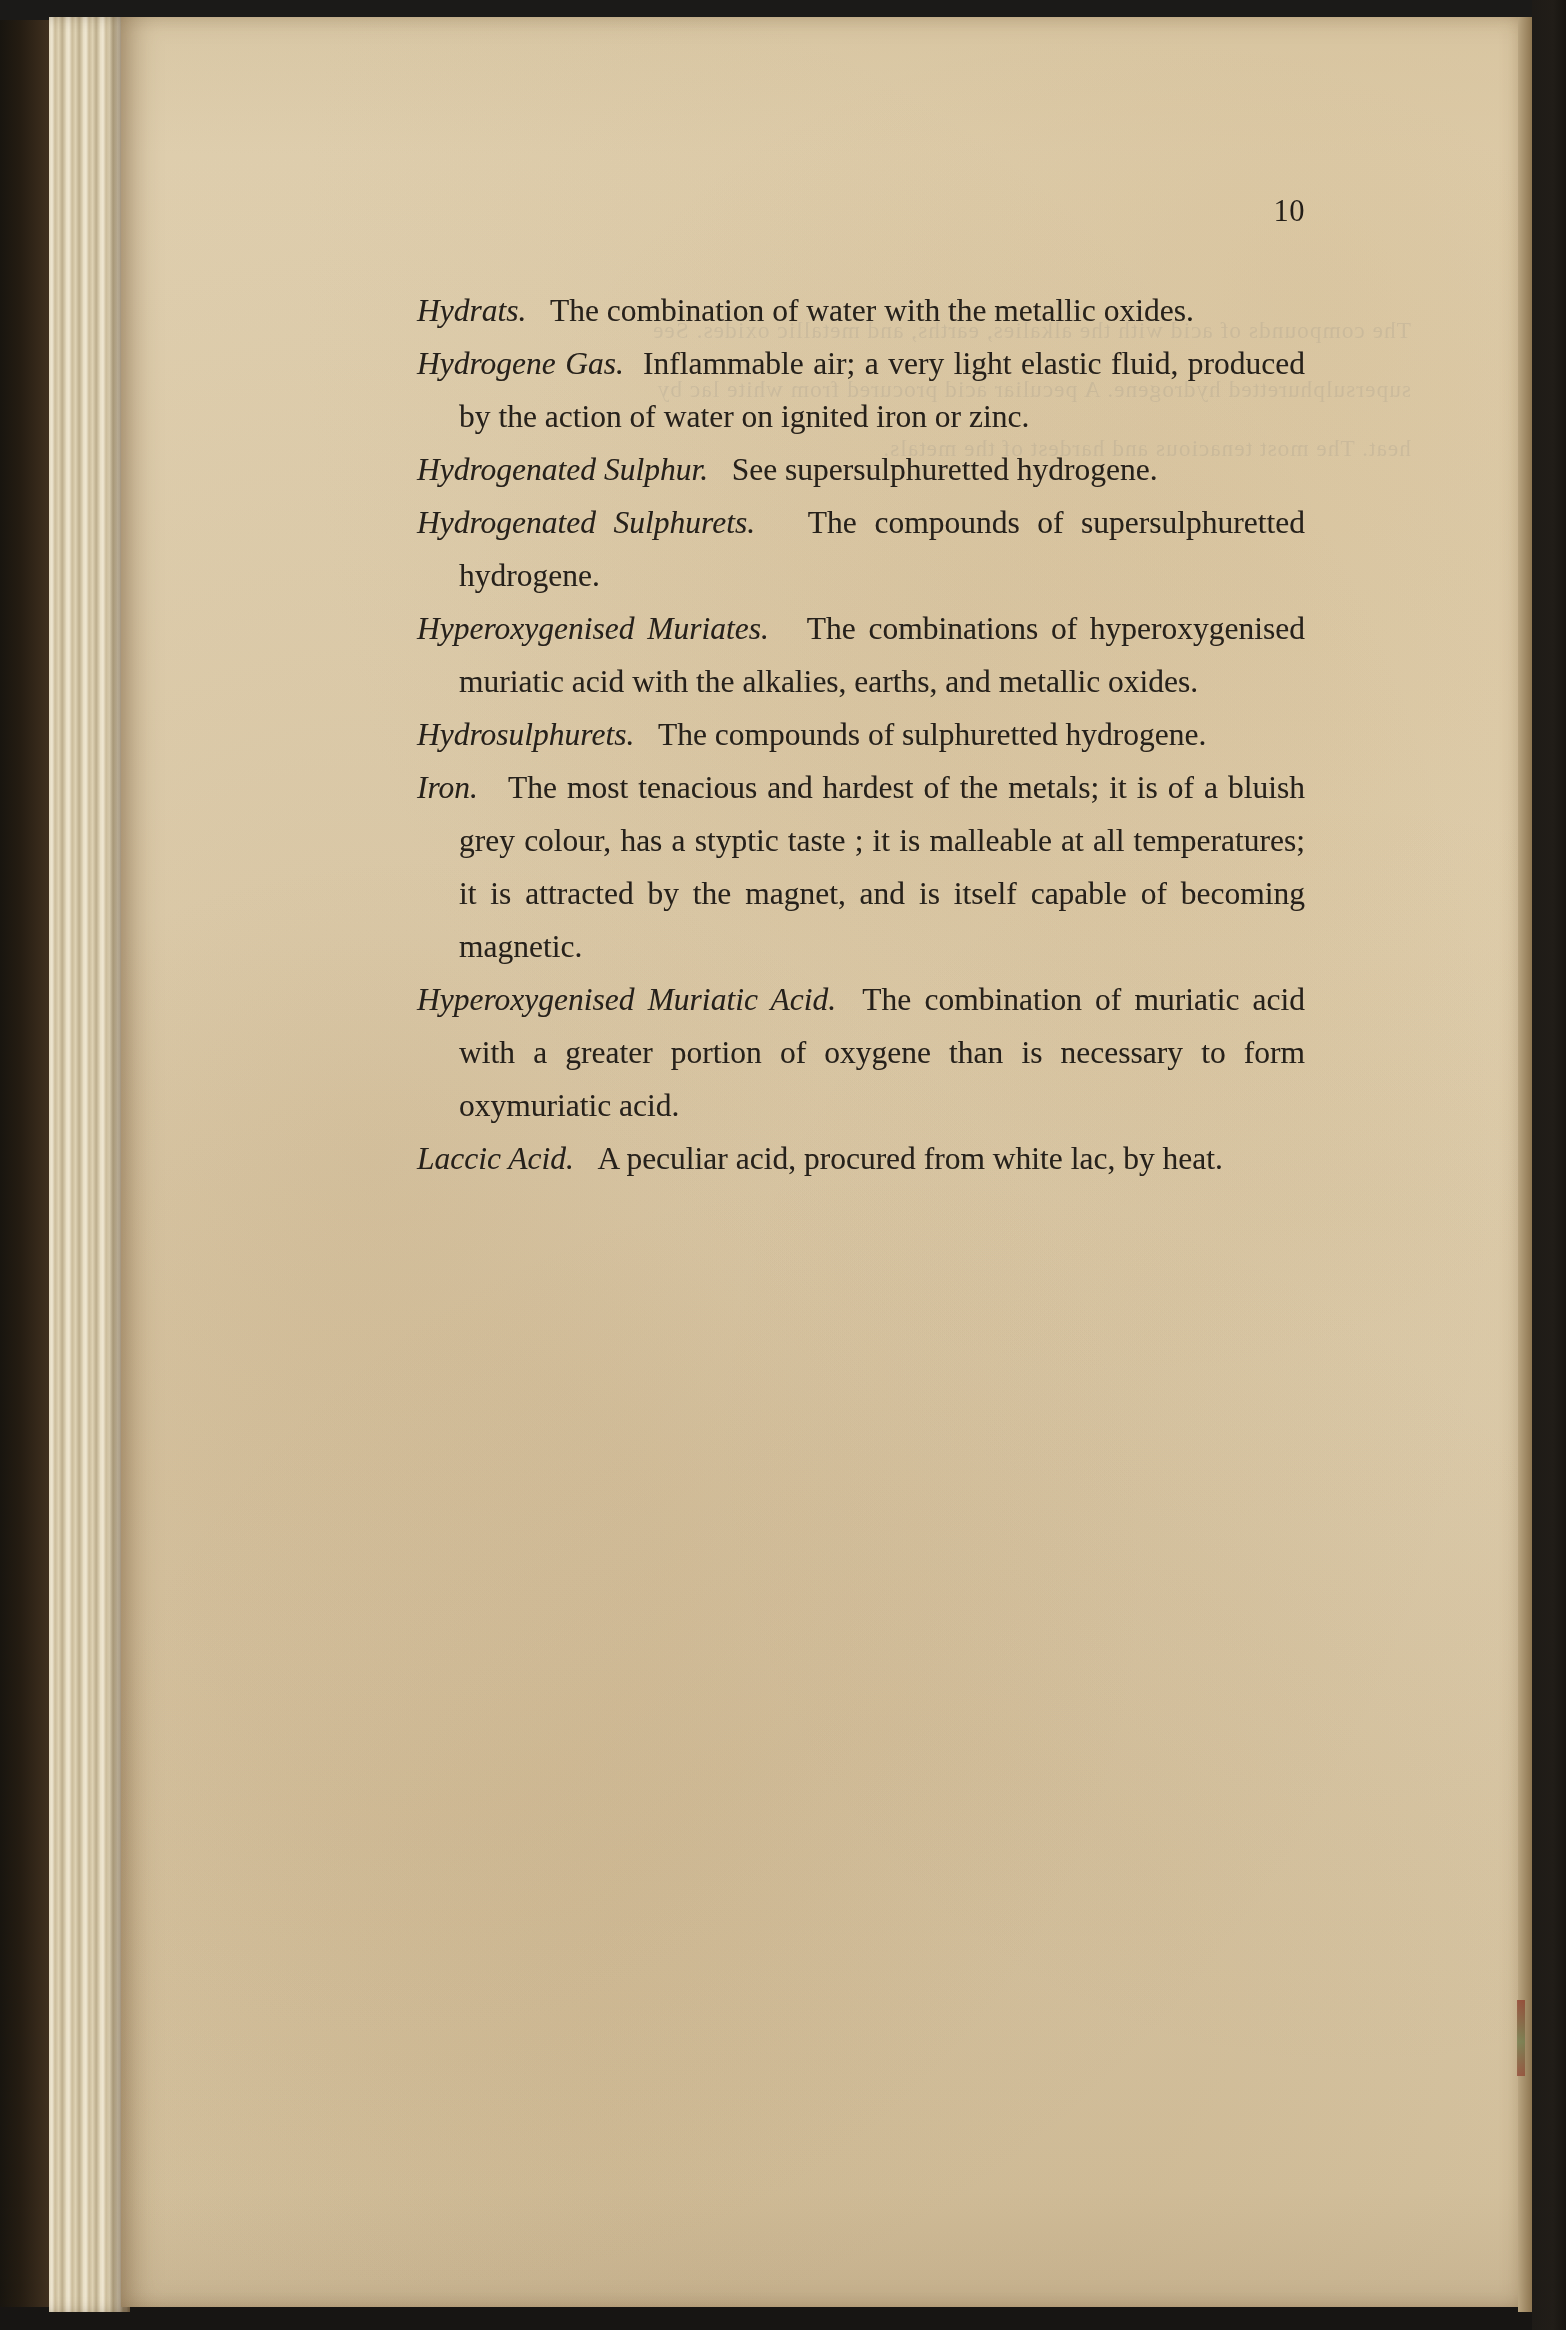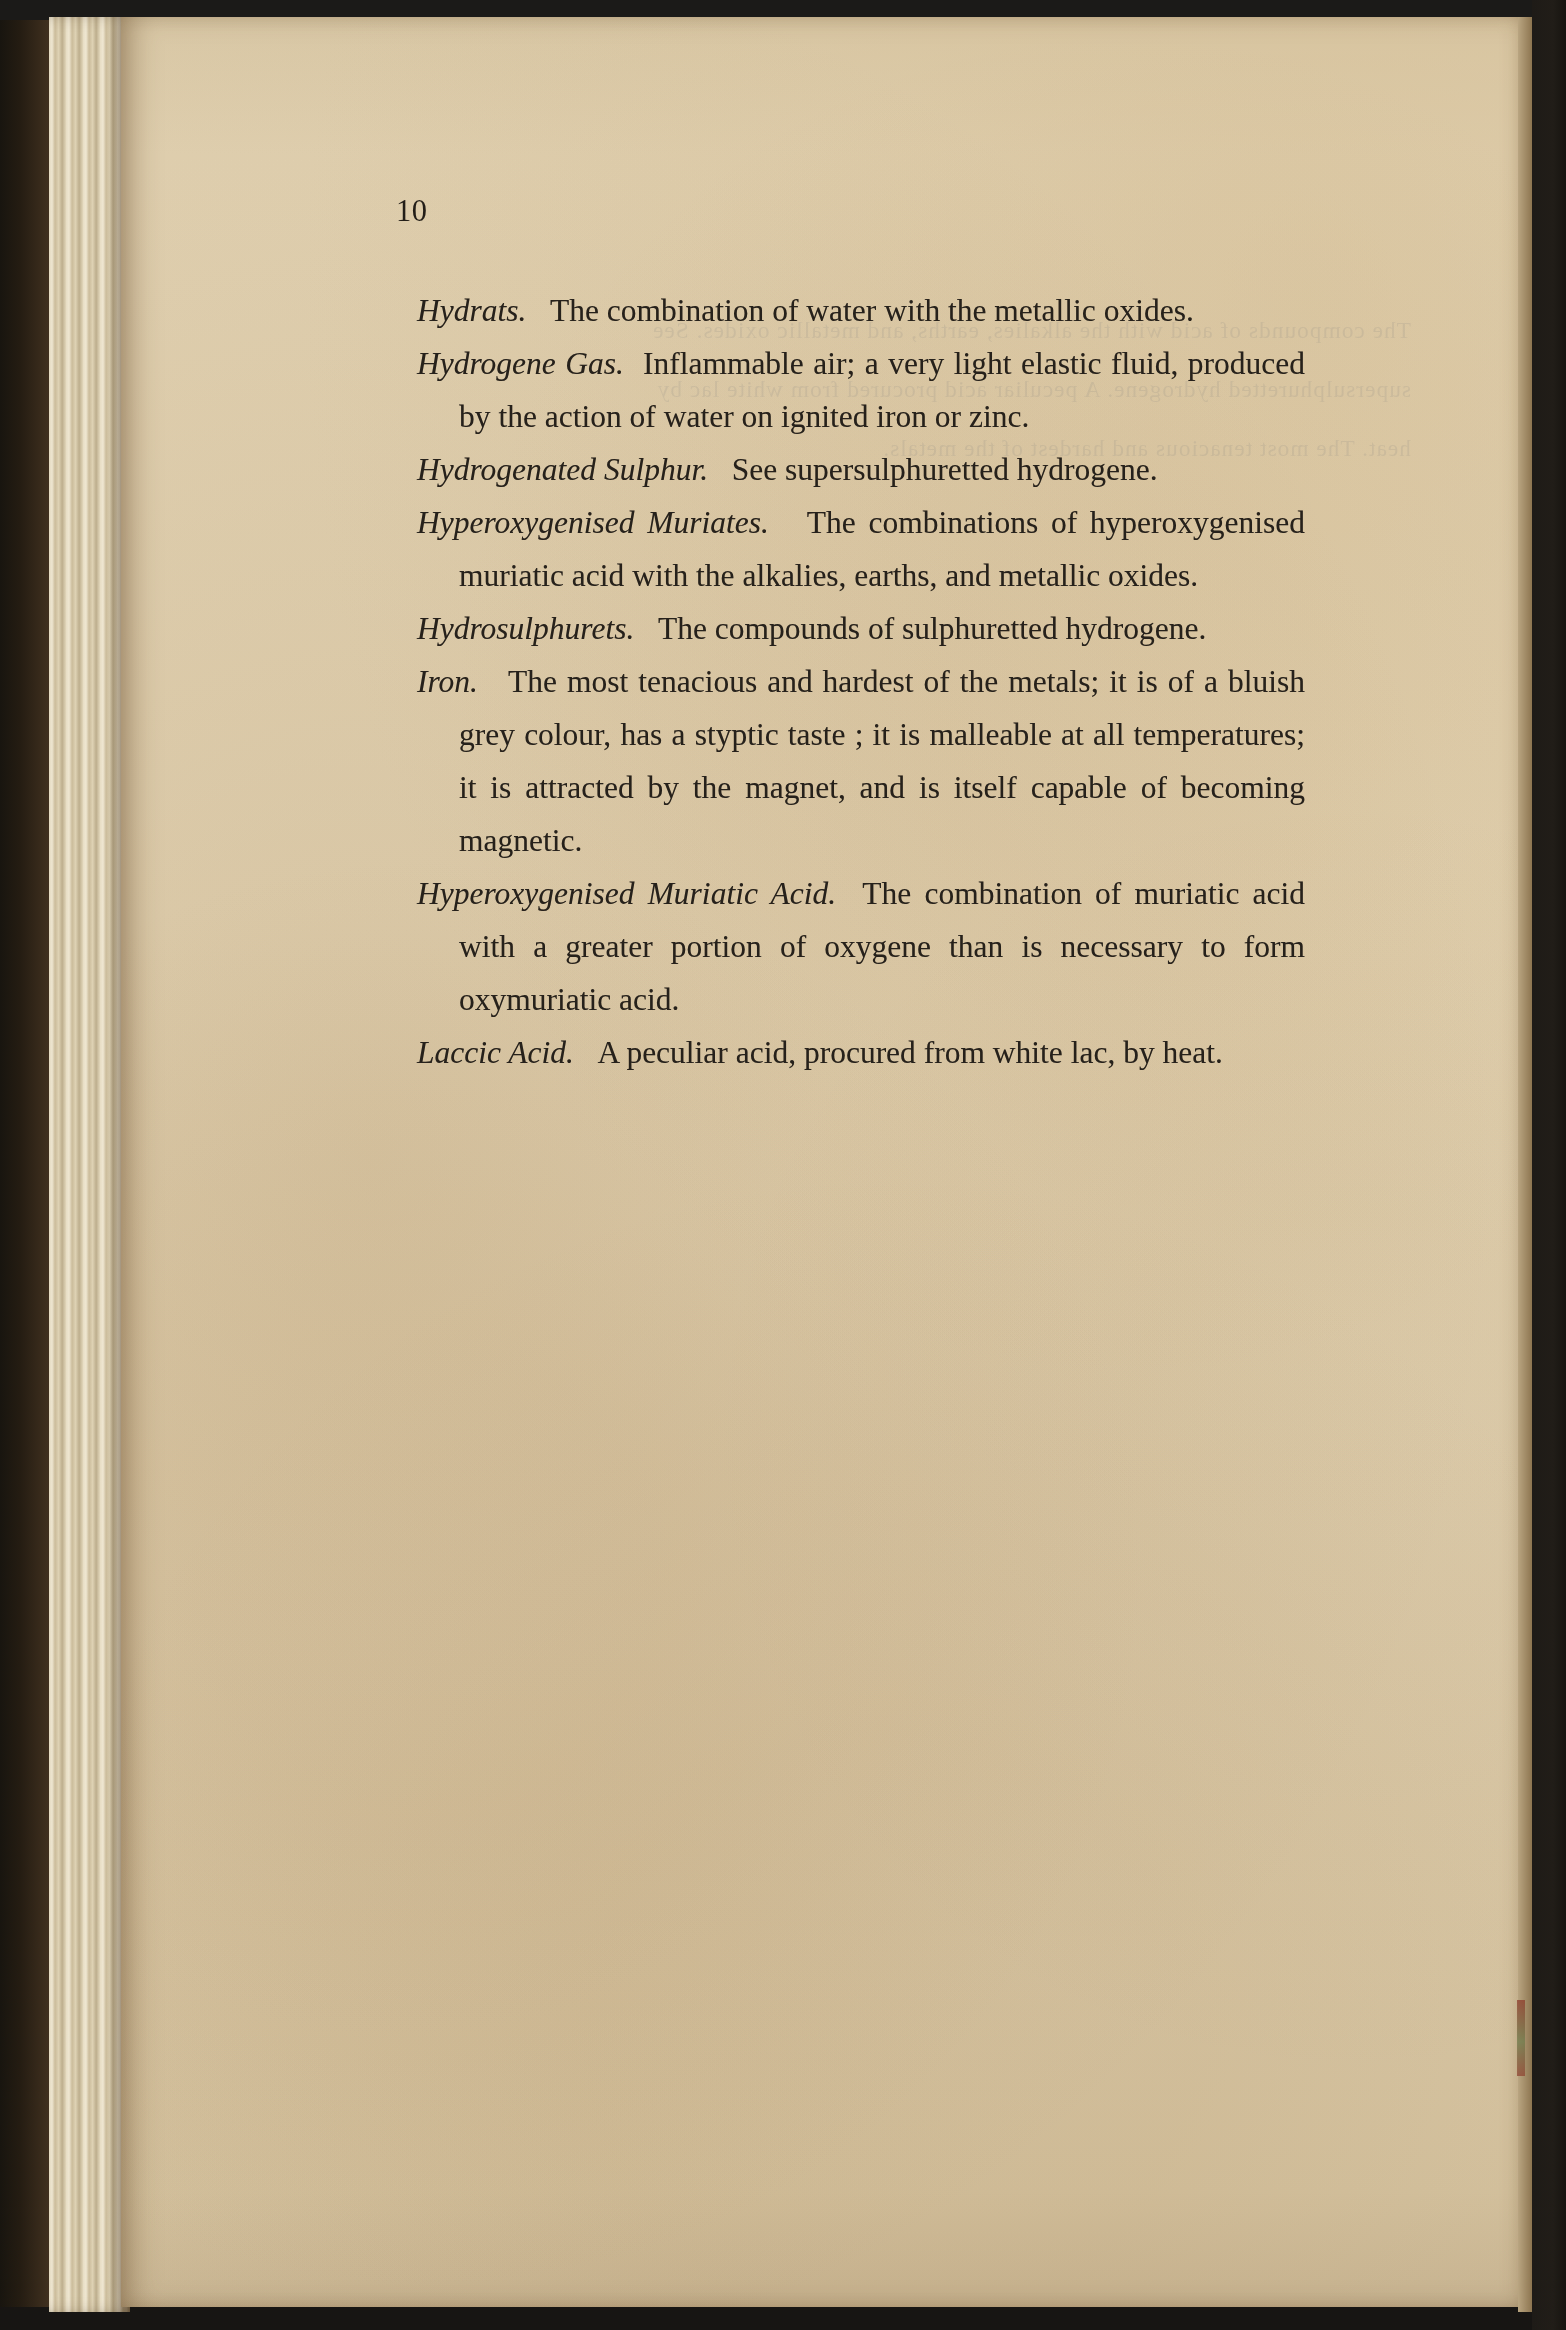--- a/index.html
+++ b/index.html
@@ -148,21 +148,21 @@
     top: 2000px;
     width: 8.1px; height: 76px;
     background: linear-gradient(180deg, #8d3b2b 0%, #6e7a4a 55%, #8f4432 100%);
     opacity: .75;
   }
   #folio {
     position: absolute;
     left: 396px;
     top: 194px;
     width: 909px;
-    text-align: left;
+    text-align: right;
     font-size: 30.5px;
     color: #231e18;
     letter-spacing: 0.5px;
   }
   .entries {
     position: absolute;
     left: 401px;
     top: 284px;
     width: 904px;
   }
@@ -223,20 +223,24 @@
     <p class="entry hang">
       <span class="term">Hydrogene Gas.</span>
       <span class="run">&nbsp;</span><span>Inflammable air; a very light elastic fluid, produced by the action of water on ignited iron or zinc.</span>
     </p>
 
     <p class="entry hang">
       <span class="term">Hydrogenated Sulphur.</span>
       <span class="run">&nbsp;&nbsp;</span><span>See supersulphuretted hydrogene.</span>
     </p>
 
+    <p class="entry hang">
+      <span class="term">Hydrogenated Sulphurets.</span>
+      <span class="run">&nbsp;&nbsp;</span><span>The compounds of supersulphuretted hydrogene.</span>
+    </p>
 
     <p class="entry hang">
       <span class="term">Hyperoxygenised Muriates.</span>
       <span class="run">&nbsp;&nbsp;</span><span>The combinations of hyperoxygenised muriatic acid with the alkalies, earths, and metallic oxides.</span>
     </p>
 
     <p class="entry hang">
       <span class="term">Hydrosulphurets.</span>
       <span class="run">&nbsp;&nbsp;</span><span>The compounds of sulphuretted hydrogene.</span>
     </p>

